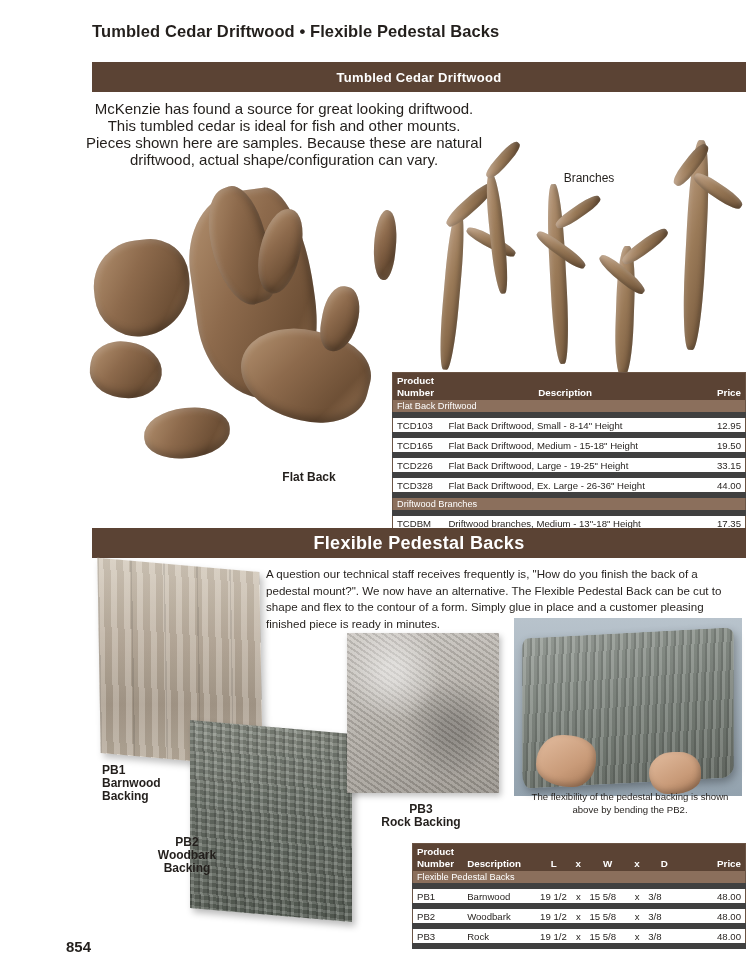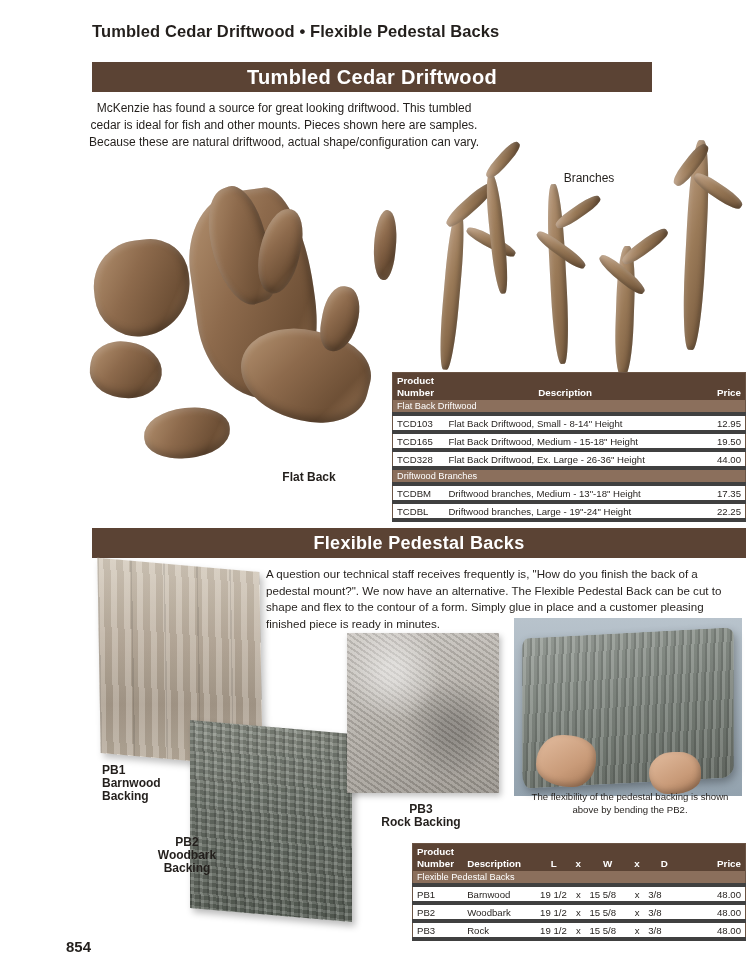--- a/index.html
+++ b/index.html
@@ -31,29 +31,29 @@
     position: absolute;
     background: #5b4334;
     color: #ffffff;
     font-weight: bold;
     text-align: center;
     display: flex;
     align-items: center;
     justify-content: center;
     letter-spacing: 0.3px;
   }
-  #bar1 { left: 48px; top: 62px; width: 560px; height: 30px; font-size: 20px; }
+  #bar1 { left: 48px; top: 62px; width: 654px; height: 30px; font-size: 13px; }
   #bar2 { left: 48px; top: 528px; width: 654px; height: 30px; font-size: 18px; }
 
   
   .intro-1 {
     position: absolute;
     left: 40px; top: 100px; width: 400px;
     text-align: center;
-    font-size: 12px;
+    font-size: 15px;
     line-height: 17px;
   }
   .intro-2 {
     position: absolute;
     left: 222px; top: 566px; width: 470px;
     font-size: 11.6px;
     line-height: 16.5px;
   }
 
   
@@ -101,21 +101,21 @@
   }
   .ptable tr.group td {
     background: #8b6f5c;
     color: #ffffff;
     font-size: 9.2px;
     padding: 1px 4px;
     font-weight: normal;
   }
   .ptable td {
     padding: 1.5px 4px;
-    border-bottom: 4px solid #404040;
+    border-bottom: 6px solid #404040;
     white-space: nowrap;
   }
   .ptable tbody tr.data td { background:#ffffff; }
   .ptable .num { text-align: left; }
   .ptable .price { text-align: right; }
   .ptable .ctr { text-align: center; }
 
   #table1 { left: 348px; top: 372px; width: 354px; }
   #table1 col.c1 { width: 52px; }
   #table1 col.c2 { width: 242px; }
@@ -288,20 +288,25 @@
       </tr>
       <tr class="data">
         <td class="num">TCD103</td>
         <td>Flat Back Driftwood, Small - 8-14" Height</td>
         <td class="price">12.95</td>
       </tr>
       <tr class="data">
         <td class="num">TCD165</td>
         <td>Flat Back Driftwood, Medium - 15-18" Height</td>
         <td class="price">19.50</td>
+      </tr>
+      <tr class="data">
+        <td class="num">TCD226</td>
+        <td>Flat Back Driftwood, Large - 19-25" Height</td>
+        <td class="price">33.15</td>
       </tr>
       <tr class="data">
         <td class="num">TCD328</td>
         <td>Flat Back Driftwood, Ex. Large - 26-36" Height</td>
         <td class="price">44.00</td>
       </tr>
       <tr class="group">
         <td colspan="3">Driftwood Branches</td>
       </tr>
       <tr class="data">

